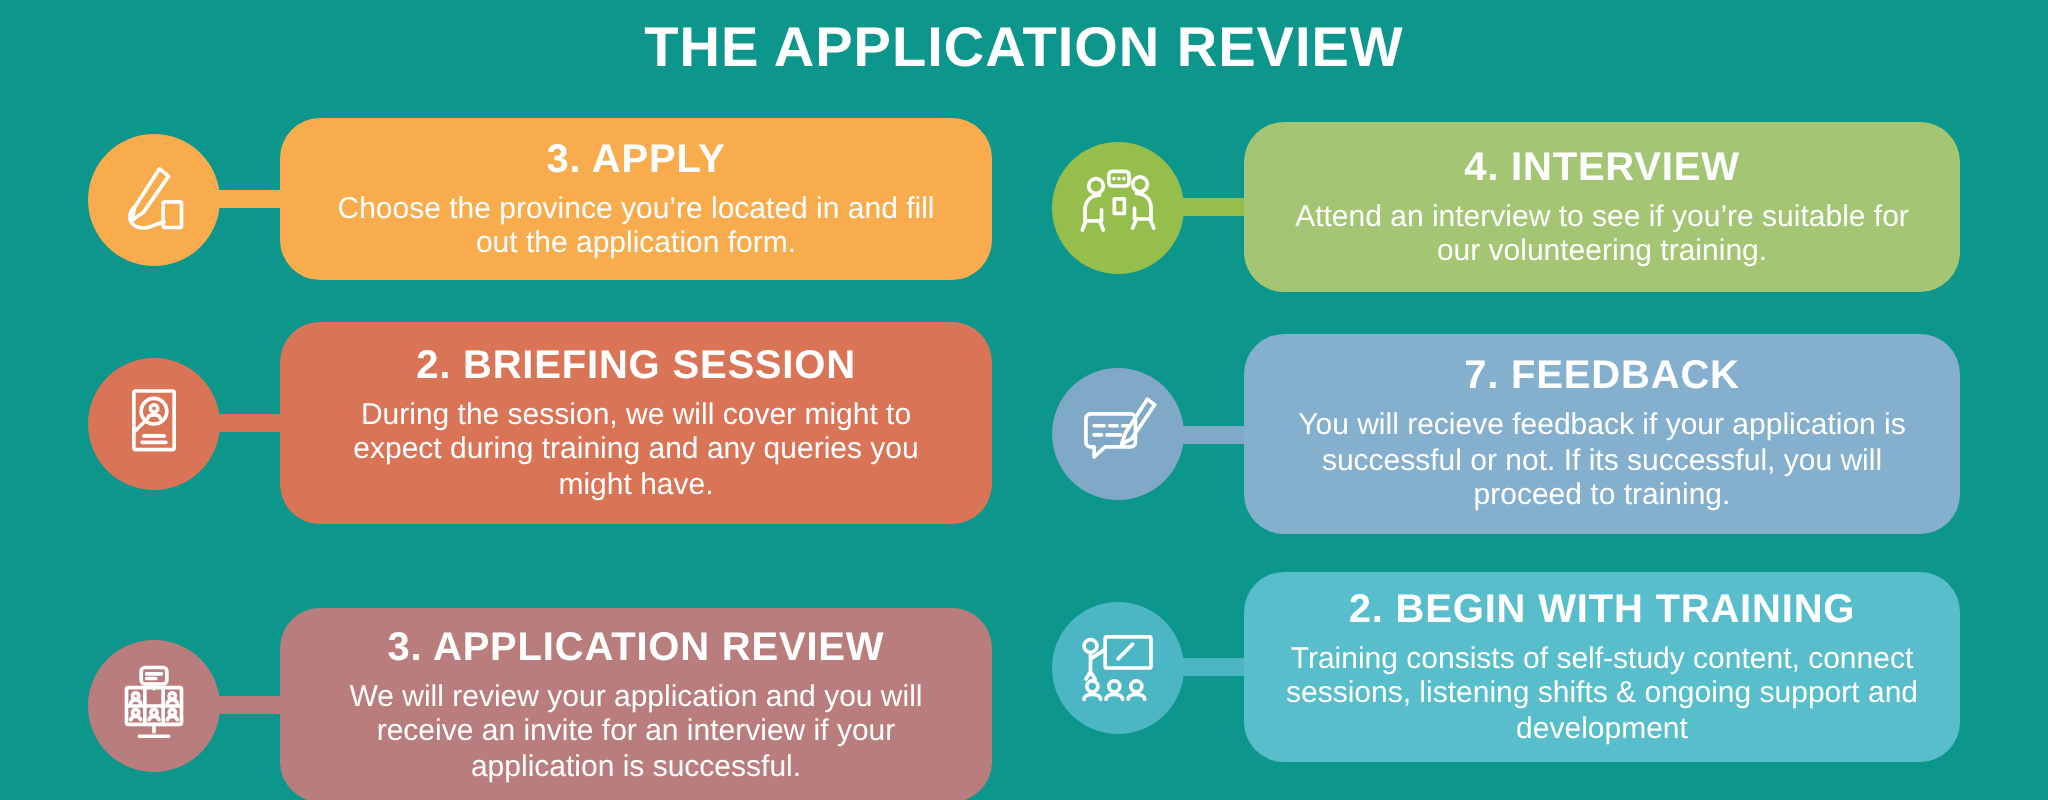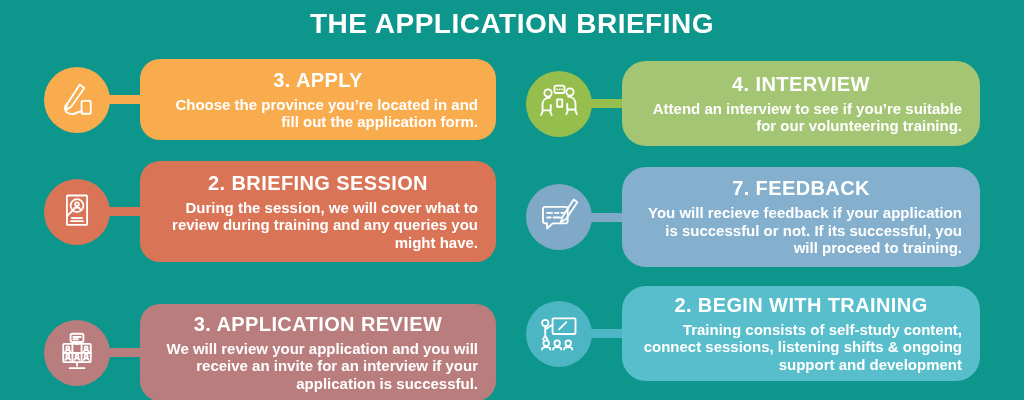--- a/index.html
+++ b/index.html
@@ -31,38 +31,38 @@
     position:relative;z-index:1;border-radius:20px;
     background:var(--card-color);
     color:#ffffff;text-align:center;
     display:flex;flex-direction:column;justify-content:center;
     box-sizing:border-box;padding:8px 18px;
   }
   .card h2{
     margin:0 0 4px 0;font-size:20px;font-weight:bold;letter-spacing:0.4px;
   }
   .card p{
-    margin:0;font-size:15px;font-weight:bold;line-height:1.16;text-align:right;
+    margin:0;font-size:15px;font-weight:normal;line-height:1.16;
   }
   .col-left  .card{width:356px;}
-  .col-right .card{width:358px;border-radius:24px;}
+  .col-right .card{width:358px;}
   #step1{top:59px;left:44px;}  #step1 .card{min-height:81px;}
   #step2{top:161px;left:44px;} #step2 .card{min-height:101px;}
   #step3{top:284px;left:44px;margin-top:20px;} #step3 .card{min-height:97px;}
   #step4{top:61px;left:526px;} #step4 .card{min-height:85px;}
   #step5{top:167px;left:526px;}#step5 .card{min-height:100px;}
   #step6{top:286px;left:526px;}#step6 .card{min-height:89px;}
   .icon{fill:none;stroke:#ffffff;stroke-width:2;stroke-linecap:round;stroke-linejoin:round;}
 </style>
 </head>
 <body style="background: rgb(13, 150, 139);">
 
 <div class="canvas">
 
-  <div class="page-title">THE APPLICATION BRIEFING</div>
+  <div class="page-title">THE APPLICATION REVIEW</div>
 
   <div class="step col-left" id="step1" style="--circle-color: #F9AC4D; --card-color: #F9AC4D;">
     <div class="circle">
       <svg class="icon" viewBox="0 0 48 48">
         <path d="M27 7l5 4-14 20-6 4 1.5-7z"></path>
         <path d="M13 28c-3.5 4-2.5 8 .5 10 3 2 7.5 1.5 11-.5l5-1.5"></path>
         <rect x="29" y="25" width="10" height="14" rx="1"></rect>
       </svg>
     </div>
     <div class="connector"></div>
@@ -79,21 +79,21 @@
         <circle cx="24" cy="17" r="7"></circle>
         <circle cx="24" cy="15.5" r="2"></circle>
         <path d="M20.5 21c.7-2.6 6.3-2.6 7 0"></path>
         <path d="M18.8 22.8L13 28.5"></path>
         <path d="M18.5 30.5h11M17.5 34h13"></path>
       </svg>
     </div>
     <div class="connector"></div>
     <div class="card">
       <h2>2. BRIEFING SESSION</h2>
-      <p>During the session, we will cover what to review during training and any queries you might have.</p>
+      <p>During the session, we will cover might to expect during training and any queries you might have.</p>
     </div>
   </div>
 
   <div class="step col-left" id="step3" style="--circle-color: #BA7D7D; --card-color: #BA7D7D;">
     <div class="circle">
       <svg class="icon" viewBox="0 0 48 48">
         <rect x="9" y="14" width="30" height="20" rx="1"></rect>
         <path d="M19 14v20M29 14v20M9 24h30"></path>
         <circle cx="14" cy="18.5" r="1.7"></circle>
           <path d="M11.3 22.5c.6-2.4 4.8-2.4 5.4 0"></path>

